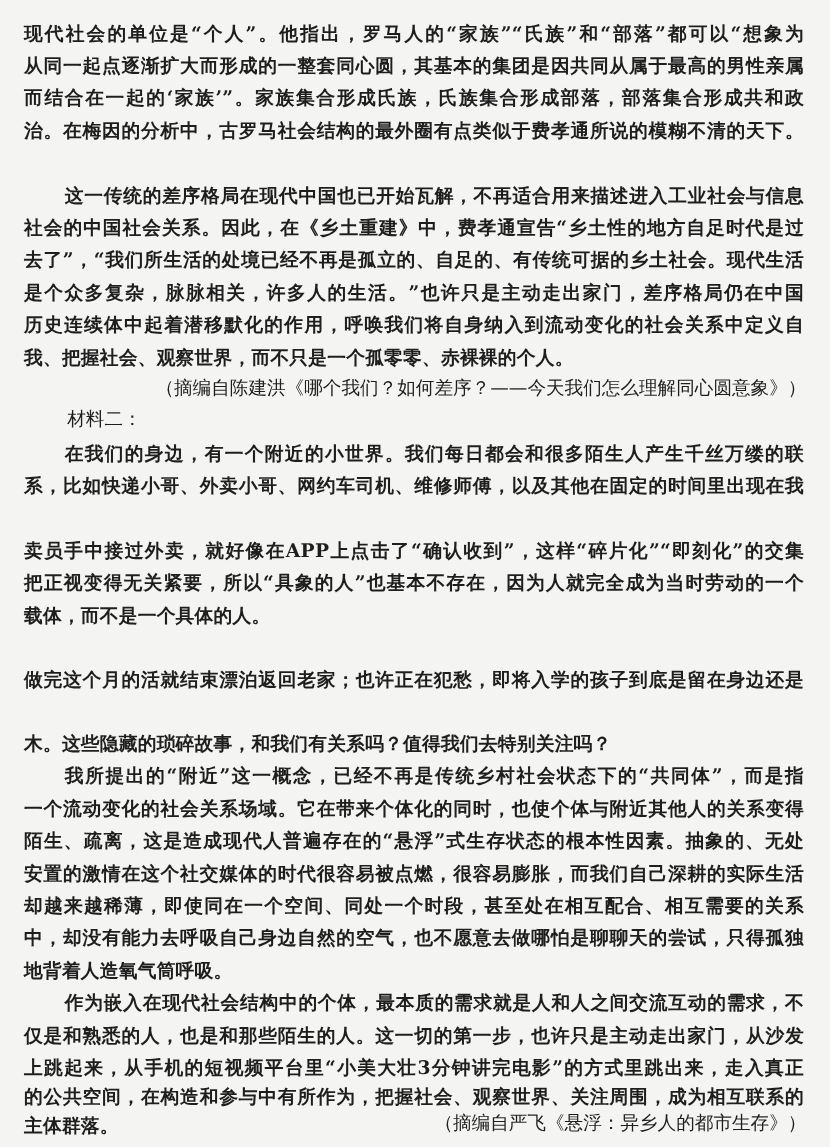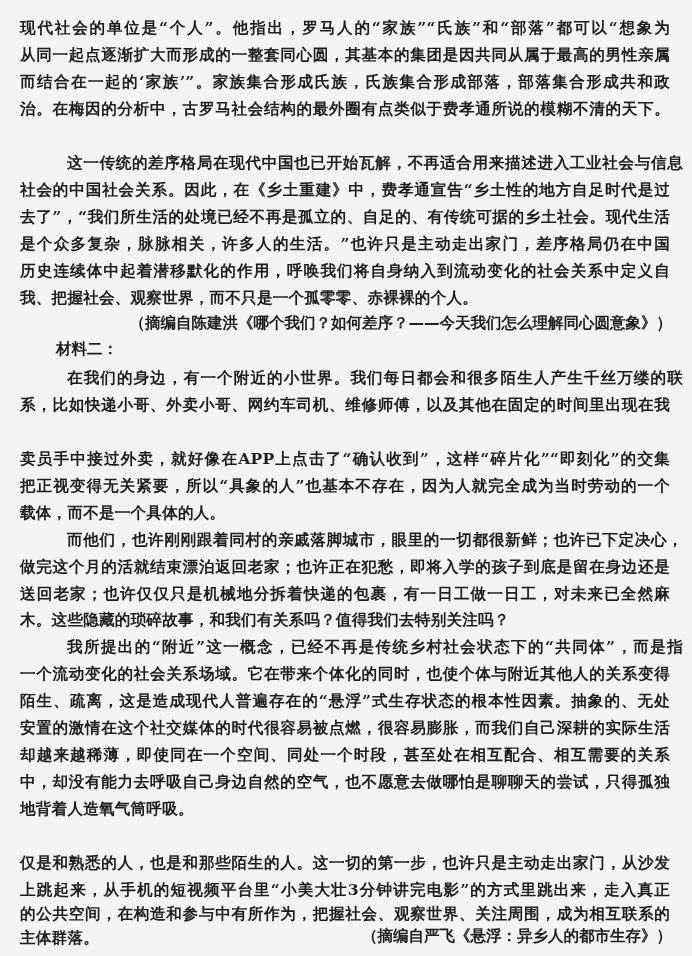--- a/index.html
+++ b/index.html
@@ -10,26 +10,26 @@
     font-family: "DejaVu Serif", "Liberation Serif", serif;
   }
   .page { position: relative; width: 692px; height: 808px; }
   .line {
     position: absolute; left: 20px; width: 650px;
     font-size: 15.6px; line-height: 20px; white-space: nowrap;
     text-align: justify; text-align-last: justify; letter-spacing: 0.2px;
     font-weight: bold;
   }
   .line.last { text-align-last: left; }
-  .line.indent { left: 54px; width: 616px; margin-left: 13px; }
+  .line.indent { left: 54px; width: 616px; }
   .source {
     position: absolute; right: 20px; font-size: 15.5px; line-height: 20px;
-    white-space: nowrap; font-weight: bold; font-family: "DejaVu Sans", sans-serif;
+    white-space: nowrap; font-weight: normal; font-family: "DejaVu Sans", sans-serif;
   }
-  .heading { position: absolute; left: 56px; font-size: 15.5px; font-weight: bold; font-family: "DejaVu Sans", sans-serif; }
+  .heading { position: absolute; left: 56px; font-size: 15.5px; font-weight: normal; font-family: "DejaVu Sans", sans-serif; }
 </style>
 </head>
 <body>
 
 <div class="page">
 
   <div class="line" style="top:18px">现代社会的单位是“个人”。他指出，罗马人的“家族”“氏族”和“部落”都可以“想象为</div>
   <div class="line" style="top:45px">从同一起点逐渐扩大而形成的一整套同心圆，其基本的集团是因共同从属于最高的男性亲属</div>
   <div class="line" style="top:72px">而结合在一起的‘家族’”。家族集合形成氏族，氏族集合形成部落，部落集合形成共和政</div>
   <div class="line" style="top:99px">治。在梅因的分析中，古罗马社会结构的最外圈有点类似于费孝通所说的模糊不清的天下。</div>
@@ -40,29 +40,28 @@
   <div class="line" style="top:261px">历史连续体中起着潜移默化的作用，呼唤我们将自身纳入到流动变化的社会关系中定义自</div>
   <div class="line last" style="top:288px">我、把握社会、观察世界，而不只是一个孤零零、赤裸裸的个人。</div>
   <div class="source" style="top:313px">（摘编自陈建洪《哪个我们？如何差序？——今天我们怎么理解同心圆意象》）</div>
 
   <div class="heading" style="top:339px">材料二：</div>
   <div class="line indent" style="top:368px">在我们的身边，有一个附近的小世界。我们每日都会和很多陌生人产生千丝万缕的联</div>
   <div class="line" style="top:395px">系，比如快递小哥、外卖小哥、网约车司机、维修师傅，以及其他在固定的时间里出现在我</div>
   <div class="line" style="top:449px">卖员手中接过外卖，就好像在APP上点击了“确认收到”，这样“碎片化”“即刻化”的交集</div>
   <div class="line" style="top:476px">把正视变得无关紧要，所以“具象的人”也基本不存在，因为人就完全成为当时劳动的一个</div>
   <div class="line last" style="top:503px">载体，而不是一个具体的人。</div>
-  <div class="line indent" style="top:530px">而他们，也许刚刚跟着同村的亲戚落脚城市，眼里的一切都很新鲜；也许已下定决心，</div>
   <div class="line" style="top:557px">做完这个月的活就结束漂泊返回老家；也许正在犯愁，即将入学的孩子到底是留在身边还是</div>
-  <div class="line" style="top:584px">送回老家；也许仅仅只是机械地分拆着快递的包裹，有一日工做一日工，对未来已全然麻</div>
   <div class="line last" style="top:610px">木。这些隐藏的琐碎故事，和我们有关系吗？值得我们去特别关注吗？</div>
   <div class="line indent" style="top:637px">我所提出的“附近”这一概念，已经不再是传统乡村社会状态下的“共同体”，而是指</div>
   <div class="line" style="top:664px">一个流动变化的社会关系场域。它在带来个体化的同时，也使个体与附近其他人的关系变得</div>
   <div class="line" style="top:691px">陌生、疏离，这是造成现代人普遍存在的“悬浮”式生存状态的根本性因素。抽象的、无处</div>
   <div class="line" style="top:718px">安置的激情在这个社交媒体的时代很容易被点燃，很容易膨胀，而我们自己深耕的实际生活</div>
   <div class="line" style="top:745px">却越来越稀薄，即使同在一个空间、同处一个时段，甚至处在相互配合、相互需要的关系</div>
   <div class="line" style="top:772px">中，却没有能力去呼吸自己身边自然的空气，也不愿意去做哪怕是聊聊天的尝试，只得孤独</div>
   <div class="line last" style="top:799px">地背着人造氧气筒呼吸。</div>
+  <div class="line indent" style="top:826px">作为嵌入在现代社会结构中的个体，最本质的需求就是人和人之间交流互动的需求，不</div>
   <div class="line" style="top:853px">仅是和熟悉的人，也是和那些陌生的人。这一切的第一步，也许只是主动走出家门，从沙发</div>
   <div class="line" style="top:880px">上跳起来，从手机的短视频平台里“小美大壮3分钟讲完电影”的方式里跳出来，走入真正</div>
   <div class="line" style="top:904px">的公共空间，在构造和参与中有所作为，把握社会、观察世界、关注周围，成为相互联系的</div>
   <div class="line last" style="top:928px">主体群落。</div>
   <div class="source" style="top:926px">（摘编自严飞《悬浮：异乡人的都市生存》）</div>
 </div>
 
 </body></html>

